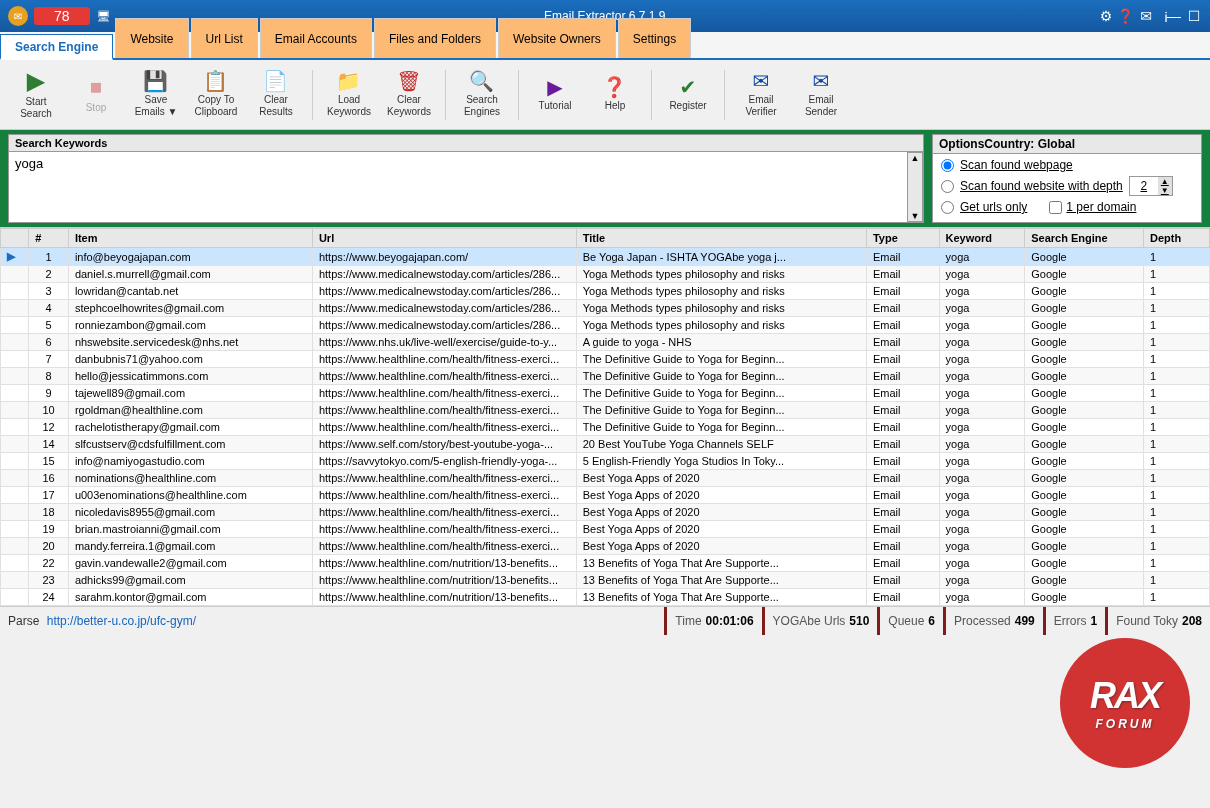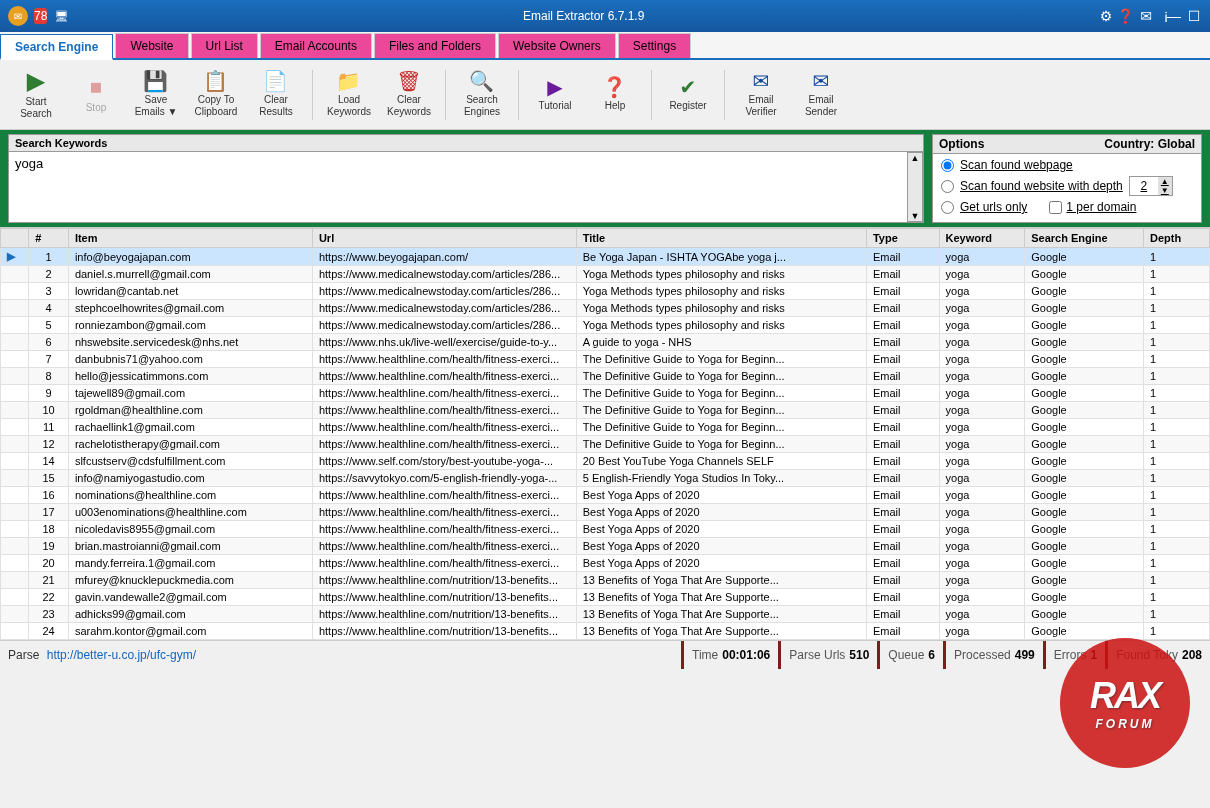--- a/index.html
+++ b/index.html
@@ -10,21 +10,21 @@
       background: linear-gradient(to bottom, #1a6ebd, #1558a0);
       height: 32px;
       display: flex;
       align-items: center;
       justify-content: space-between;
       padding: 0 8px;
       color: white;
     }
     .title-bar-left { display: flex; align-items: center; gap: 6px; }
     .title-bar-icon { width: 20px; height: 20px; background: #e8a020; border-radius: 50%; display: flex; align-items: center; justify-content: center; font-size: 10px; color: white; }
-    .title-bar-badge { background: #e53935; color: white; border-radius: 3px; padding: 1px 0; font-size: 12px; }
+    .title-bar-badge { background: #e53935; color: white; border-radius: 3px; padding: 1px 20px; font-size: 14px; }
     .title-bar-controls { display: flex; gap: 4px; }
     .title-bar-controls span { width: 16px; height: 16px; display: flex; align-items: center; justify-content: center; cursor: pointer; color: white; font-size: 14px; }
     .title-center { flex: 1; text-align: center; font-size: 12px; color: white; }
     
     
     .sys-tray { display: flex; align-items: center; gap: 4px; }
     .sys-icon { width: 16px; height: 16px; display: flex; align-items: center; justify-content: center; color: white; font-size: 11px; }
 
     
     .nav-tabs {
@@ -33,22 +33,22 @@
       display: flex;
       align-items: flex-end;
       height: 28px;
     }
     .nav-tab {
       padding: 4px 14px;
       cursor: pointer;
       font-size: 12px;
       border: 1px solid #ccc;
       border-bottom: none;
-      background: #ec4899;
-      height: 25px;
+      background: #fdba74;
+      height: 40px;
       display: flex;
       align-items: center;
       margin-right: 2px;
     }
     .nav-tab.active {
       background: white;
       border-color: #1a6ebd;
       border-bottom: 2px solid white;
       font-weight: bold;
       color: #1a6ebd;
@@ -128,21 +128,21 @@
       border: 1px solid #999;
       background: white;
     }
     .options-header {
       background: #e8e8e8;
       border-bottom: 1px solid #999;
       padding: 2px 6px;
       font-size: 11px;
       font-weight: bold;
       display: flex;
-      justify-content: space-between;
+      justify-content: flex-start;
     }
     .options-body { padding: 4px 8px; text-decoration: underline; }
     .options-row { display: flex; align-items: center; gap: 6px; margin-bottom: 4px; }
     .options-row input[type="radio"] { margin: 0; }
     .spinner-control { display: flex; align-items: center; border: 1px solid #999; }
     .spinner-input { width: 28px; text-align: center; border: none; outline: none; font-size: 12px; height: 18px; }
     .spinner-btns { display: flex; flex-direction: column; }
     .spinner-btn { width: 14px; height: 9px; display: flex; align-items: center; justify-content: center; cursor: pointer; background: #e0e0e0; font-size: 8px; line-height: 1; border: none; }
     .per-domain-check { display: flex; align-items: center; gap: 4px; margin-left: 16px; }
 
@@ -526,31 +526,20 @@
     <td class="col-item" title="rgoldman@healthline.com">rgoldman@healthline.com</td>
     <td class="col-url" title="https://www.healthline.com/health/fitness-exerci...">https://www.healthline.com/health/fitness-exerci...</td>
     <td class="col-title" title="The Definitive Guide to Yoga for Beginn...">The Definitive Guide to Yoga for Beginn...</td>
     <td class="col-type">Email</td>
     <td class="col-keyword">yoga</td>
     <td class="col-engine">Google</td>
     <td class="col-depth">1</td>
   </tr>
         <tr>
     <td class="arrow-cell"></td>
-    <td class="col-num">11</td>
-    <td class="col-item" title="rachaellink1@gmail.com">rachaellink1@gmail.com</td>
-    <td class="col-url" title="https://www.healthline.com/health/fitness-exerci...">https://www.healthline.com/health/fitness-exerci...</td>
-    <td class="col-title" title="The Definitive Guide to Yoga for Beginn...">The Definitive Guide to Yoga for Beginn...</td>
-    <td class="col-type">Email</td>
-    <td class="col-keyword">yoga</td>
-    <td class="col-engine">Google</td>
-    <td class="col-depth">1</td>
-  </tr>
-        <tr>
-    <td class="arrow-cell"></td>
     <td class="col-num">12</td>
     <td class="col-item" title="rachelotistherapy@gmail.com">rachelotistherapy@gmail.com</td>
     <td class="col-url" title="https://www.healthline.com/health/fitness-exerci...">https://www.healthline.com/health/fitness-exerci...</td>
     <td class="col-title" title="The Definitive Guide to Yoga for Beginn...">The Definitive Guide to Yoga for Beginn...</td>
     <td class="col-type">Email</td>
     <td class="col-keyword">yoga</td>
     <td class="col-engine">Google</td>
     <td class="col-depth">1</td>
   </tr>
         <tr>
@@ -625,31 +614,20 @@
     <td class="col-item" title="mandy.ferreira.1@gmail.com">mandy.ferreira.1@gmail.com</td>
     <td class="col-url" title="https://www.healthline.com/health/fitness-exerci...">https://www.healthline.com/health/fitness-exerci...</td>
     <td class="col-title" title="Best Yoga Apps of 2020">Best Yoga Apps of 2020</td>
     <td class="col-type">Email</td>
     <td class="col-keyword">yoga</td>
     <td class="col-engine">Google</td>
     <td class="col-depth">1</td>
   </tr>
         <tr>
     <td class="arrow-cell"></td>
-    <td class="col-num">21</td>
-    <td class="col-item" title="mfurey@knucklepuckmedia.com">mfurey@knucklepuckmedia.com</td>
-    <td class="col-url" title="https://www.healthline.com/nutrition/13-benefits...">https://www.healthline.com/nutrition/13-benefits...</td>
-    <td class="col-title" title="13 Benefits of Yoga That Are Supporte...">13 Benefits of Yoga That Are Supporte...</td>
-    <td class="col-type">Email</td>
-    <td class="col-keyword">yoga</td>
-    <td class="col-engine">Google</td>
-    <td class="col-depth">1</td>
-  </tr>
-        <tr>
-    <td class="arrow-cell"></td>
     <td class="col-num">22</td>
     <td class="col-item" title="gavin.vandewalle2@gmail.com">gavin.vandewalle2@gmail.com</td>
     <td class="col-url" title="https://www.healthline.com/nutrition/13-benefits...">https://www.healthline.com/nutrition/13-benefits...</td>
     <td class="col-title" title="13 Benefits of Yoga That Are Supporte...">13 Benefits of Yoga That Are Supporte...</td>
     <td class="col-type">Email</td>
     <td class="col-keyword">yoga</td>
     <td class="col-engine">Google</td>
     <td class="col-depth">1</td>
   </tr>
         <tr>
@@ -682,21 +660,21 @@
   <div class="status-parse">
     <span>Parse</span>
     <span style="margin-left:4px;color:#1565c0;">http://better-u.co.jp/ufc-gym/</span>
   </div>
   <div class="status-items">
     <div class="status-item">
       <span class="status-label">Time</span>
       <span class="status-value">00:01:06</span>
     </div>
     <div class="status-item">
-      <span class="status-label">Parse Urls</span>
+      <span class="status-label">YOGAbe Urls</span>
       <span class="status-value">510</span>
     </div>
     <div class="status-item">
       <span class="status-label">Queue</span>
       <span class="status-value">6</span>
     </div>
     <div class="status-item">
       <span class="status-label">Processed</span>
       <span class="status-value">499</span>
     </div>

